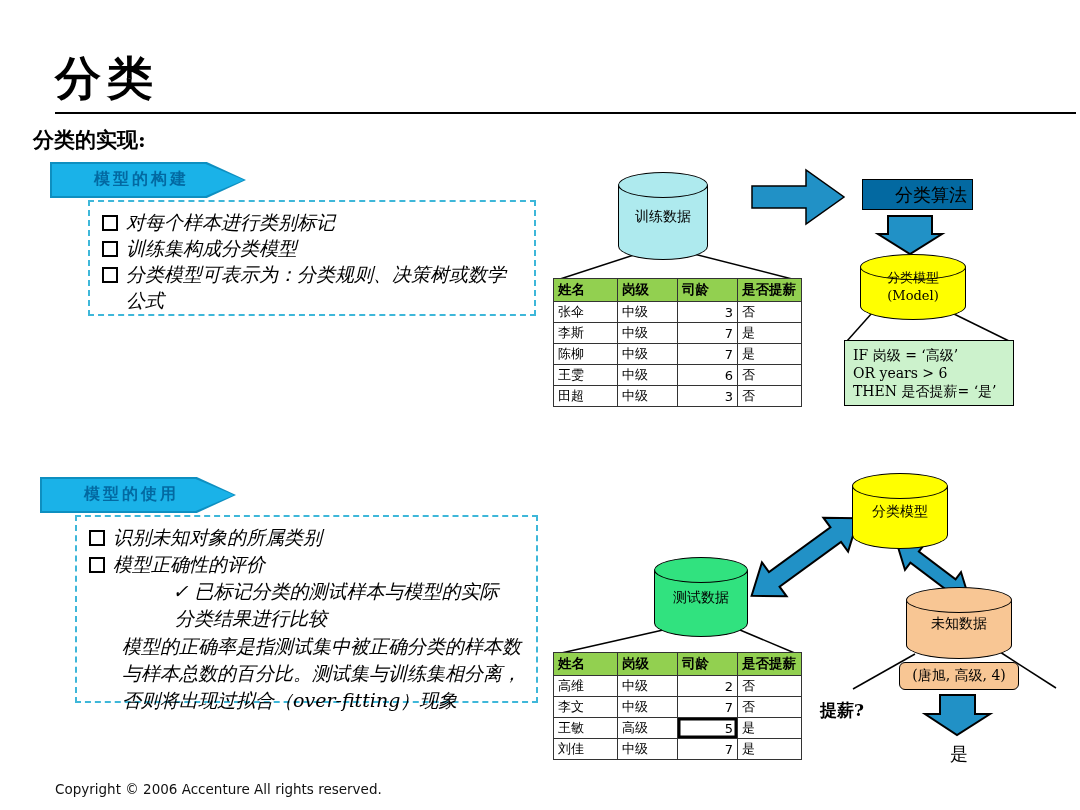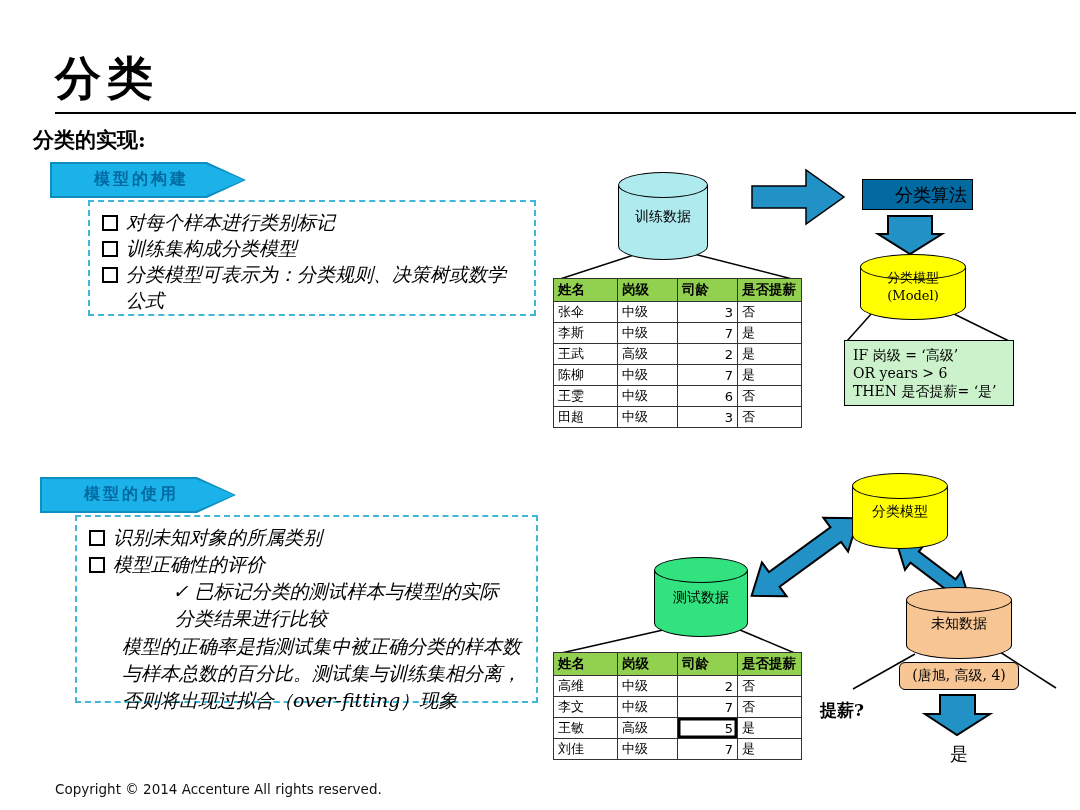--- a/index.html
+++ b/index.html
@@ -173,26 +173,20 @@
       <td class="num">3</td>
       <td>否</td>
     </tr>
     <tr>
       <td>李斯</td>
       <td>中级</td>
       <td class="num">7</td>
       <td>是</td>
     </tr>
     <tr>
-      <td>王武</td>
-      <td>高级</td>
-      <td class="num">2</td>
-      <td>是</td>
-    </tr>
-    <tr>
       <td>陈柳</td>
       <td>中级</td>
       <td class="num">7</td>
       <td>是</td>
     </tr>
     <tr>
       <td>王雯</td>
       <td>中级</td>
       <td class="num">6</td>
       <td>否</td>
@@ -285,16 +279,16 @@
     </tr>
     <tr>
       <td>刘佳</td>
       <td>中级</td>
       <td class="num">7</td>
       <td>是</td>
     </tr>
   </tbody>
     </table>
 
-  <div id="footer">Copyright © 2014  Accenture  All rights reserved.</div>
+  <div id="footer">Copyright © 2006  Accenture  All rights reserved.</div>
   <div id="pageno">25</div>
 
 </div>
 
 </body></html>

